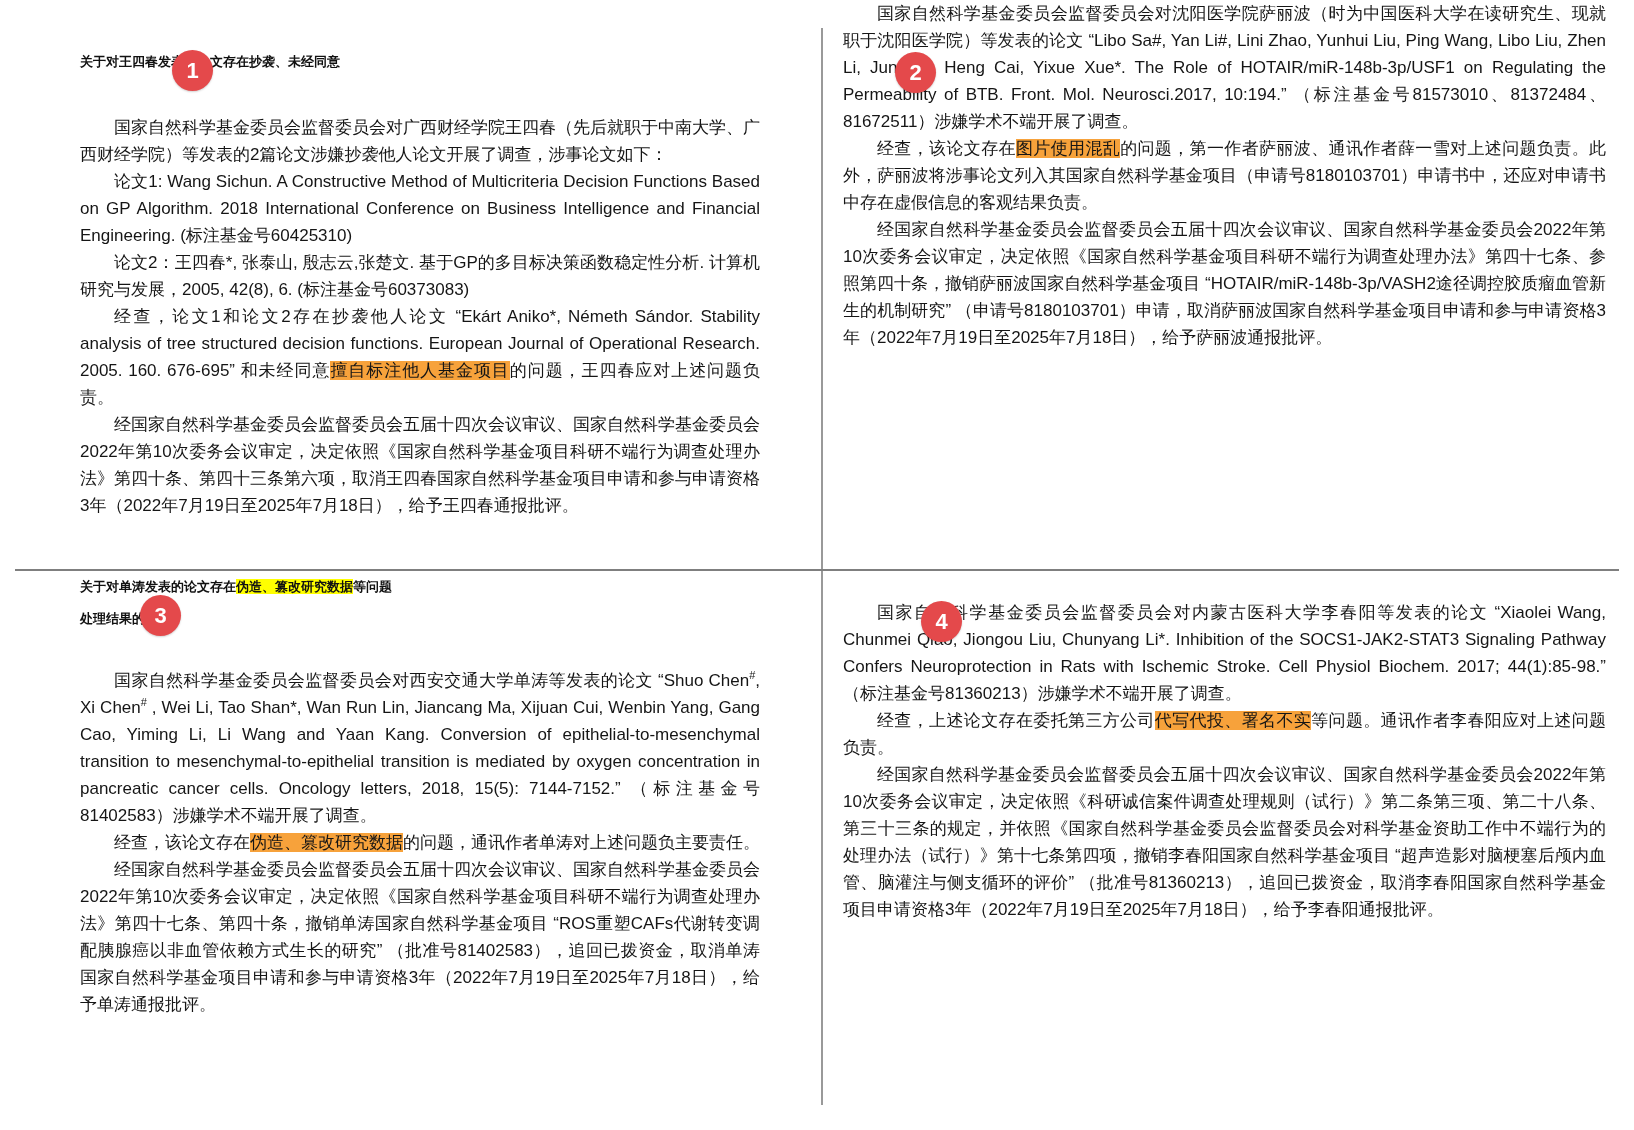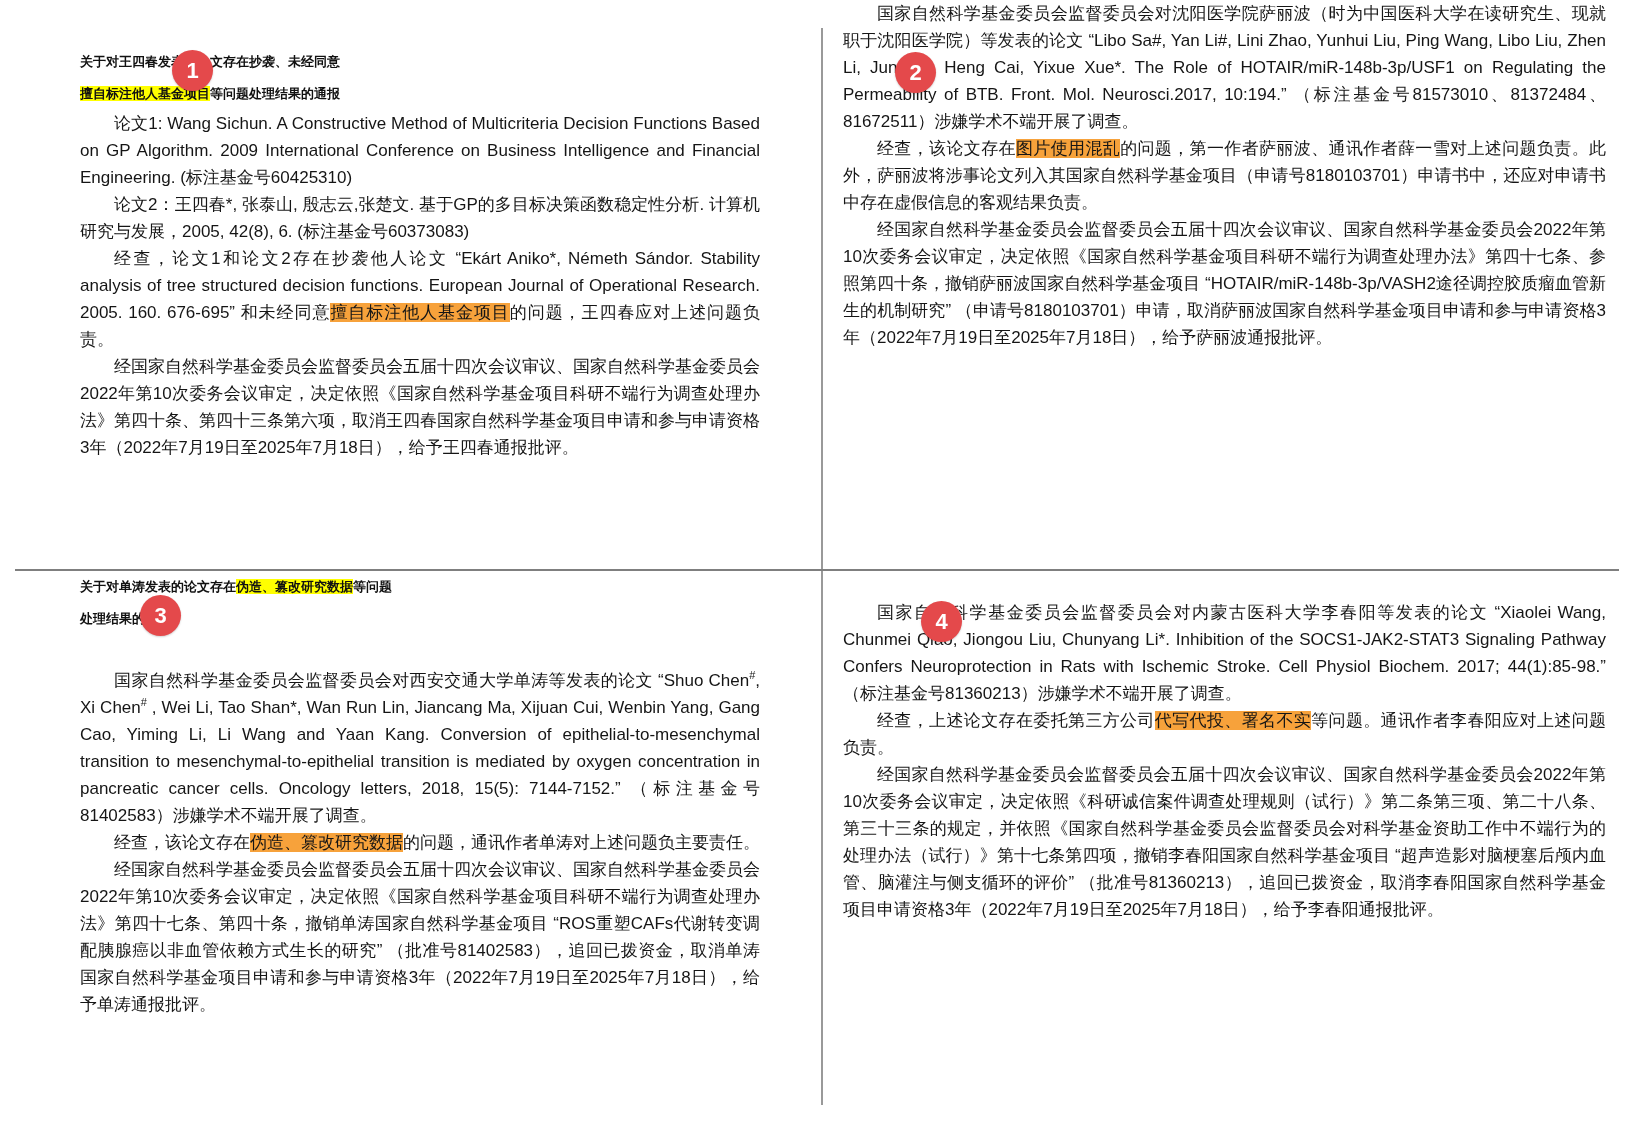--- a/index.html
+++ b/index.html
@@ -54,23 +54,23 @@
 
 <div class="page">
 
   <div class="vdivider"></div>
   <div class="hdivider"></div>
 
   <section class="quad q1">
     <div class="badge">1</div>
     <div class="title">
       <div>关于对王四春发表的论文存在抄袭、未经同意</div>
-      <div><span class="hl-y">擅自标注他人基金项目</span><span>等问题处理结果的通报</span></div>
     </div>
-    <p class="para">论文1: Wang Sichun. A Constructive Method of Multicriteria Decision Functions Based on GP Algorithm. 2009 International Conference on Business Intelligence and Financial Engineering. (标注基金号60425310)</p>
+    <p class="para first">国家自然科学基金委员会监督委员会对广西财经学院王四春（先后就职于中南大学、广西财经学院）等发表的2篇论文涉嫌抄袭他人论文开展了调查，涉事论文如下：</p>
+    <p class="para">论文1: Wang Sichun. A Constructive Method of Multicriteria Decision Functions Based on GP Algorithm. 2018 International Conference on Business Intelligence and Financial Engineering. (标注基金号60425310)</p>
     <p class="para">论文2：王四春*, 张泰山, 殷志云,张楚文. 基于GP的多目标决策函数稳定性分析. 计算机研究与发展，2005, 42(8), 6. (标注基金号60373083)</p>
     <p class="para"><span>经查，论文1和论文2存在抄袭他人论文 “Ekárt Aniko*, Németh Sándor. Stability analysis of tree structured decision functions. European Journal of Operational Research. 2005. 160. 676-695” 和未经同意</span><span class="hl-o">擅自标注他人基金项目</span><span>的问题，王四春应对上述问题负责。</span></p>
     <p class="para">经国家自然科学基金委员会监督委员会五届十四次会议审议、国家自然科学基金委员会2022年第10次委务会议审定，决定依照《国家自然科学基金项目科研不端行为调查处理办法》第四十条、第四十三条第六项，取消王四春国家自然科学基金项目申请和参与申请资格3年（2022年7月19日至2025年7月18日），给予王四春通报批评。</p>
   </section>
 
   <section class="quad q2">
     <div class="badge">2</div>
     <p class="para first">国家自然科学基金委员会监督委员会对沈阳医学院萨丽波（时为中国医科大学在读研究生、现就职于沈阳医学院）等发表的论文 “Libo Sa#, Yan Li#, Lini Zhao, Yunhui Liu, Ping Wang, Libo Liu, Zhen Li, Jun Ma, Heng Cai, Yixue Xue*. The Role of HOTAIR/miR-148b-3p/USF1 on Regulating the Permeability of BTB. Front. Mol. Neurosci.2017, 10:194.” （标注基金号81573010、81372484、81672511）涉嫌学术不端开展了调查。</p>
     <p class="para"><span>经查，该论文存在</span><span class="hl-o">图片使用混乱</span><span>的问题，第一作者萨丽波、通讯作者薛一雪对上述问题负责。此外，萨丽波将涉事论文列入其国家自然科学基金项目（申请号8180103701）申请书中，还应对申请书中存在虚假信息的客观结果负责。</span></p>
     <p class="para">经国家自然科学基金委员会监督委员会五届十四次会议审议、国家自然科学基金委员会2022年第10次委务会议审定，决定依照《国家自然科学基金项目科研不端行为调查处理办法》第四十七条、参照第四十条，撤销萨丽波国家自然科学基金项目 “HOTAIR/miR-148b-3p/VASH2途径调控胶质瘤血管新生的机制研究” （申请号8180103701）申请，取消萨丽波国家自然科学基金项目申请和参与申请资格3年（2022年7月19日至2025年7月18日），给予萨丽波通报批评。</p>

